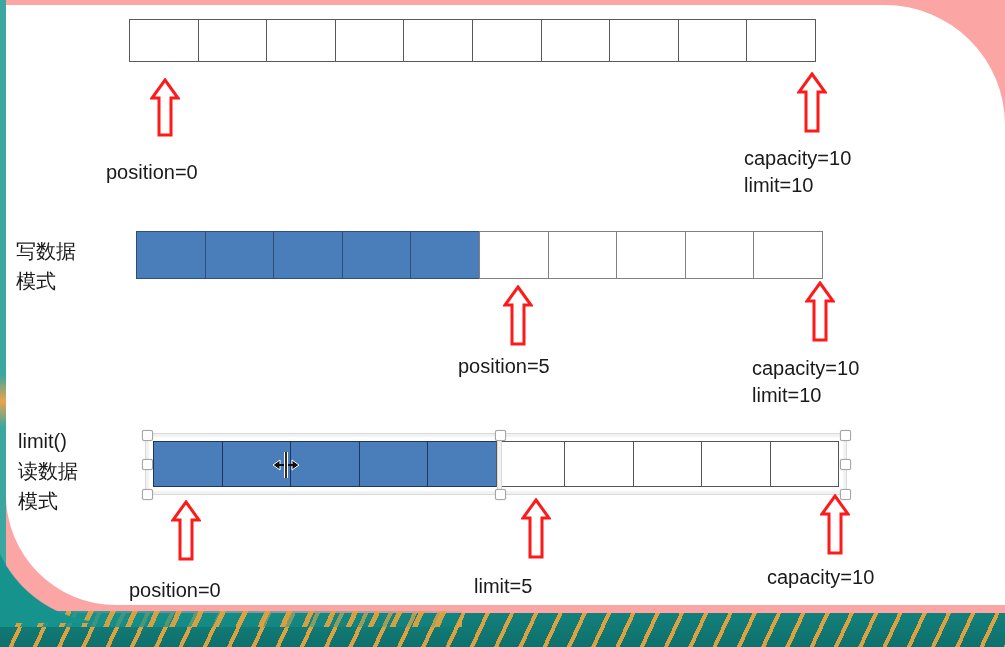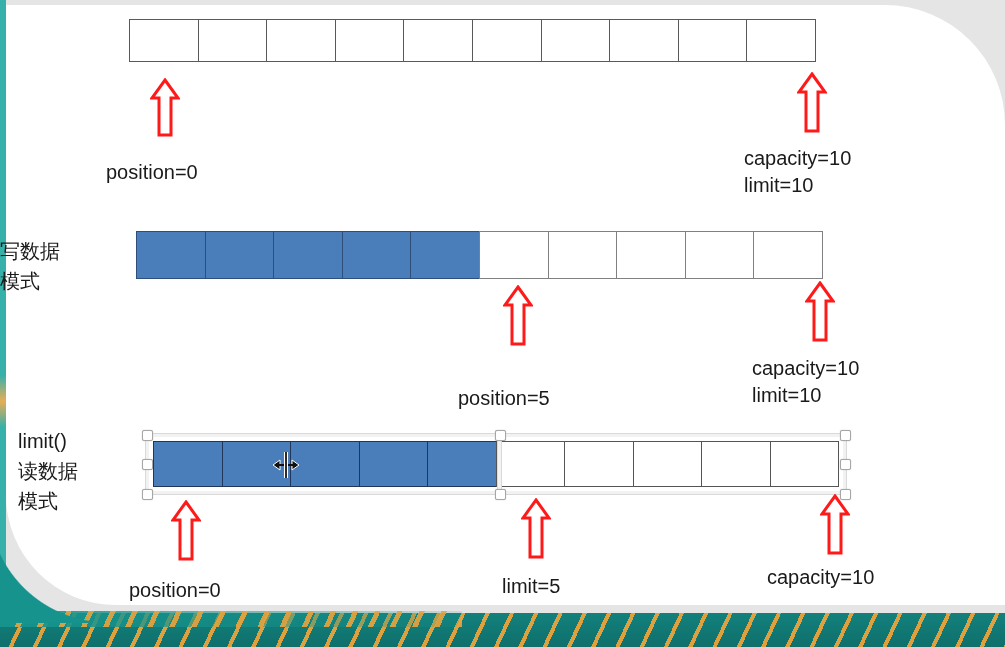--- a/index.html
+++ b/index.html
@@ -7,21 +7,21 @@
     width:1005px;height:647px;
     background:#ffffff;
     font-family:"Liberation Sans","DejaVu Sans",sans-serif;
     overflow:hidden;
     position:relative;
   }
 
   
   #slide{
     position:absolute;inset:0;
-    background:#e5e5e5;          
+    background:#fca5a5;          
     overflow:hidden;
   }
   #slide-inner{
     position:absolute;
     left:6px;top:5px;right:0px;bottom:42px;
     background:#ffffff;
     border-top-right-radius:120px;
     border-bottom-left-radius:110px;
   }
   
@@ -114,26 +114,26 @@
     font-size:20px;
     line-height:27px;
     white-space:pre-line;
     font-family:"Liberation Sans","DejaVu Sans",sans-serif;
   }
   .label.cn{font-size:21px;line-height:29px;}
   .label.mode{font-size:20px;line-height:30px;}
 
   #lbl-pos0-a{left:106px;top:159px;}
   #lbl-cap-a{left:744px;top:145px;}
-  #lbl-write-mode{left:0px;top:236px;}
-  #lbl-pos5{left:458px;top:385px;text-align:right;}
+  #lbl-write-mode{left:16px;top:236px;}
+  #lbl-pos5{left:458px;top:353px;text-align:right;}
   #lbl-cap-b{left:752px;top:355px;}
   #lbl-flip{left:18px;top:426px;}
   #lbl-pos0-b{left:129px;top:577px;}
-  #lbl-limit5{left:474px;top:573px;margin-left:28px;}
+  #lbl-limit5{left:474px;top:573px;}
   #lbl-cap-c{left:767px;top:564px;}
 </style>
 </head>
 <body>
 
 <div id="slide">
   <div id="slide-inner"></div>
   <div id="left-rail"></div>
   <div id="bottom-band"></div>
   <div id="band-teal-curve"></div>

